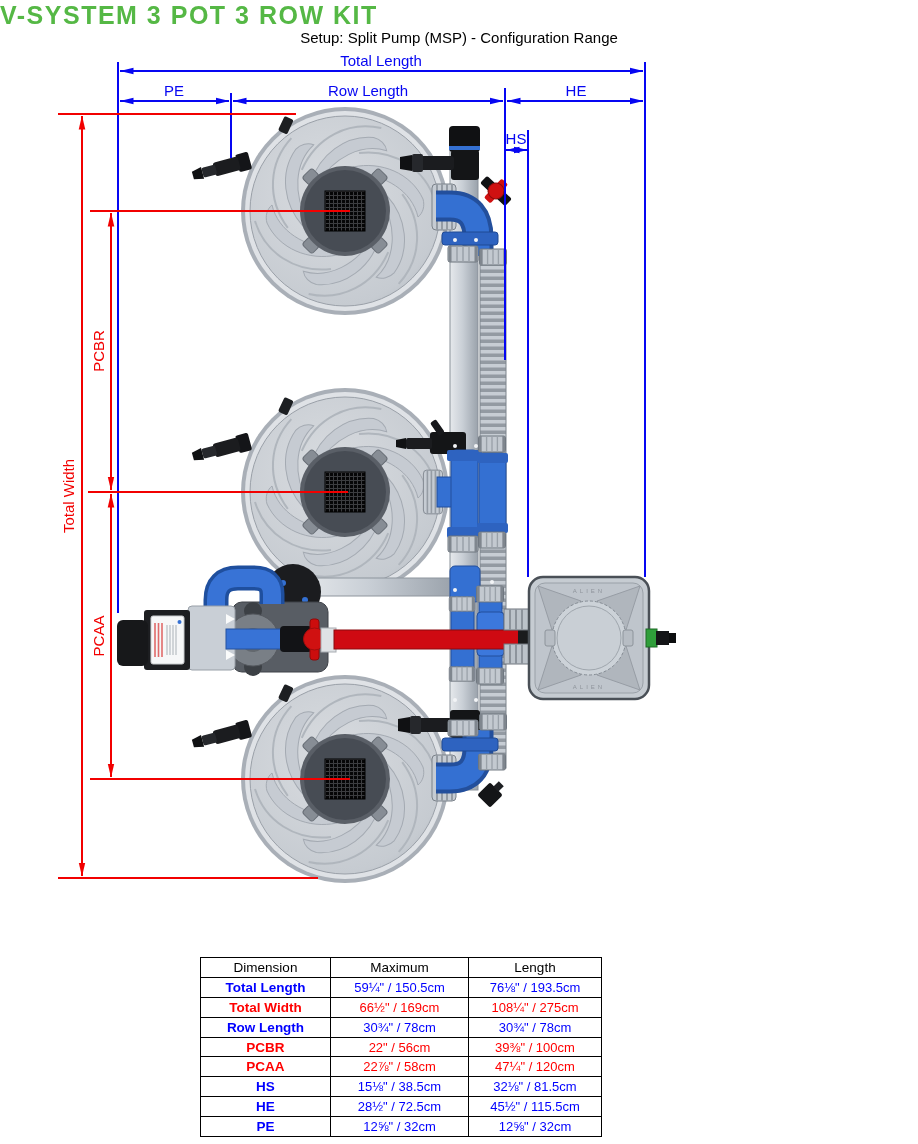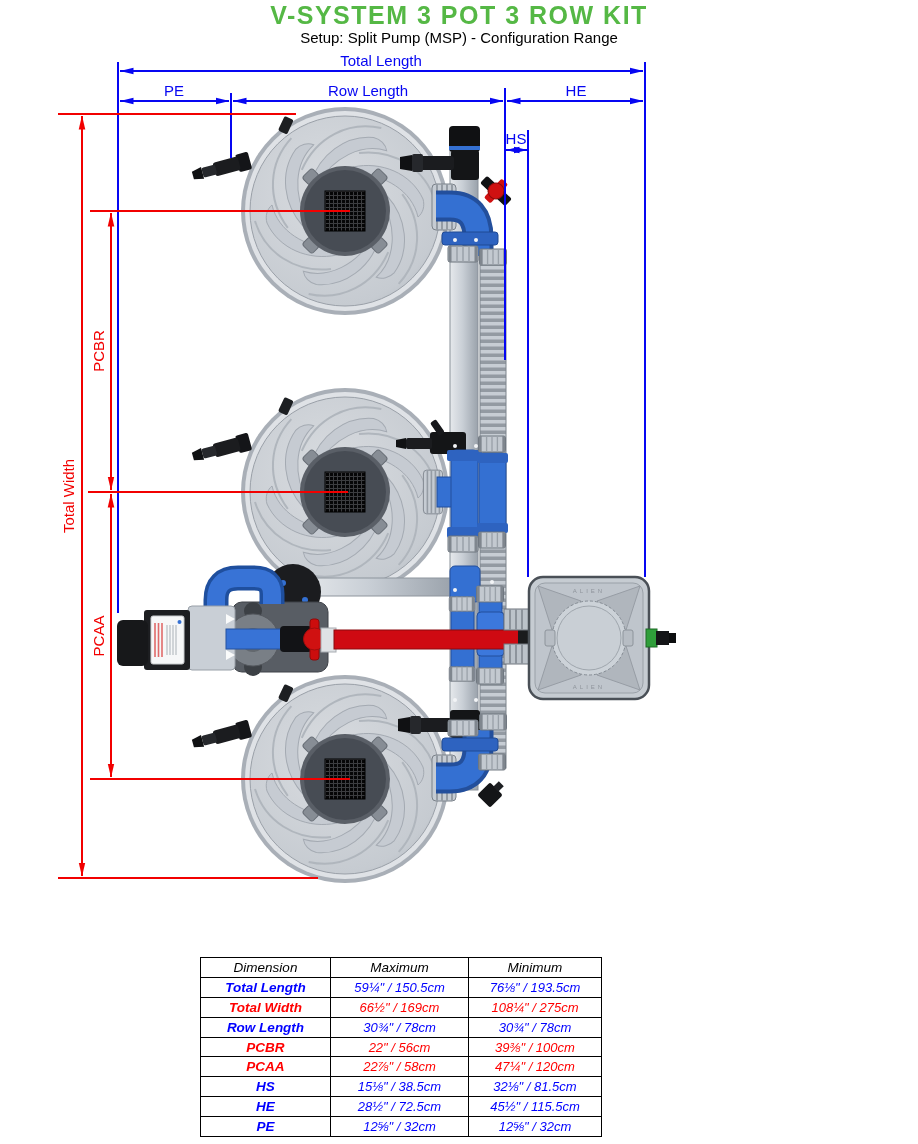--- a/index.html
+++ b/index.html
@@ -1,26 +1,26 @@
 <!DOCTYPE html>
 <html><head>
 <meta charset="utf-8">
 <style>
   html,body{margin:0;padding:0;background:#ffffff;}
   .page{position:relative;width:918px;height:1144px;background:#fff;overflow:hidden;
         font-family:"Liberation Sans",sans-serif;}
-  .title{position:absolute;top:1px;left:0;width:918px;text-align:center;
+  .title{position:absolute;top:1px;left:0;width:918px;
          font-size:25px;font-weight:bold;letter-spacing:1.5px;color:#55b845;}
   .subtitle{position:absolute;top:29px;left:0;width:918px;text-align:center;
             font-size:15px;color:#000;}
   svg text{font-family:"Liberation Sans",sans-serif;}
   .dimtxt-b{fill:#0606f2;font-size:15px;}
   .dimtxt-r{fill:#f20000;font-size:15px;}
   .etch{fill:#8f959c;font-size:6px;letter-spacing:3px;text-anchor:middle;}
-  .dim-table{position:absolute;left:200px;top:957px;border-collapse:collapse;table-layout:fixed;font-style:italic;}
+  .dim-table{position:absolute;left:200px;top:957px;border-collapse:collapse;table-layout:fixed;}
   .dim-table td,.dim-table th{border:1.7px solid #000;height:18.9px;padding:0;
       text-align:center;vertical-align:middle;font-size:13px;font-weight:normal;
       white-space:nowrap;overflow:hidden;}
   .dim-table th{font-size:13.5px;color:#000;}
   .dim-table td:first-child{font-weight:bold;font-size:13.5px;}
   .col-dim{width:130px;}.col-min{width:138px;}.col-max{width:133px;}
   tr.c-blue td{color:#0000ff;} tr.c-red td{color:#ff0000;}
 </style>
 </head>
 <body>
@@ -299,21 +299,21 @@
   <table class="dim-table">
     <colgroup>
         <col class="col-dim">
         <col class="col-min">
         <col class="col-max">
       </colgroup>
     <tbody>
         <tr>
       <th>Dimension</th>
       <th>Maximum</th>
-      <th>Minimum</th>
+      <th>Length</th>
     </tr>
     <tr class="c-blue">
       <td>Total Length</td>
       <td>59¼" / 150.5cm</td>
       <td>76⅛" / 193.5cm</td>
     </tr>
     <tr class="c-red">
       <td>Total Width</td>
       <td>66½" / 169cm</td>
       <td>108¼" / 275cm</td>

